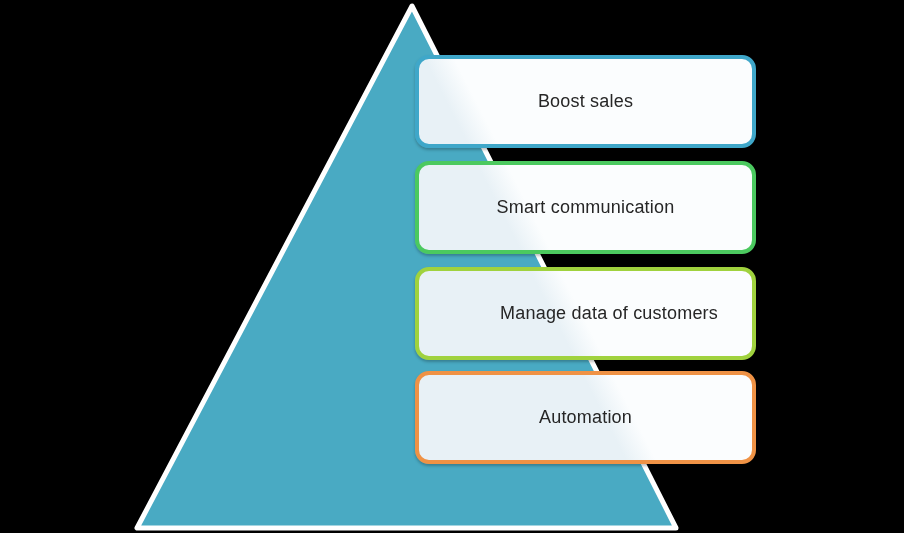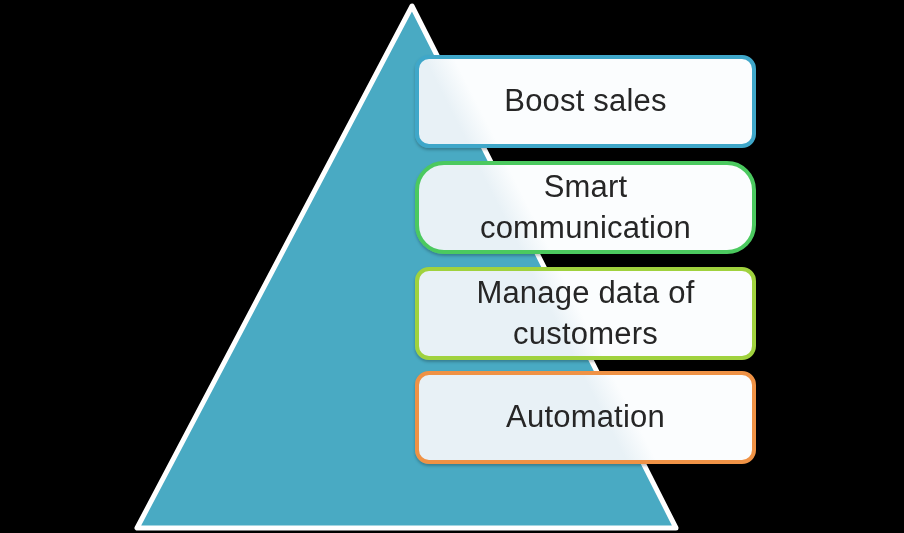--- a/index.html
+++ b/index.html
@@ -41,28 +41,28 @@
     border: 4px solid #888;
     border-radius: 14px;
     display: flex;
     align-items: center;
     justify-content: center;
     text-align: center;
     padding: 0 34px;
     box-shadow: 0 2px 3px rgba(0,0,0,0.25);
   }
   .list-box .label {
-    font-size: 31px;
+    font-size: 18px;
     line-height: 1.32;
     color: #262626;
     letter-spacing: 0.2px;
   }
   
   .list-box:nth-child(1) { top: 55px; }
-  .list-box:nth-child(2) { top: 161px; border-radius: 29px; }
+  .list-box:nth-child(2) { top: 161px; }
   .list-box:nth-child(3) { top: 267px; justify-content: flex-end; }
   .list-box:nth-child(4) { top: 371px; }
   
   .list-box:nth-child(1) { background: linear-gradient(63deg, #E8F1F6 13%, #FBFDFE 21%); }
   .list-box:nth-child(2) { background: linear-gradient(63deg, #E8F1F6 27%, #FBFDFE 35%); }
   .list-box:nth-child(3) { background: linear-gradient(63deg, #E8F1F6 41%, #FBFDFE 49%); }
   .list-box:nth-child(4) { background: linear-gradient(63deg, #E8F1F6 55%, #FBFDFE 63%); }
 </style>
 </head>
 <body>

